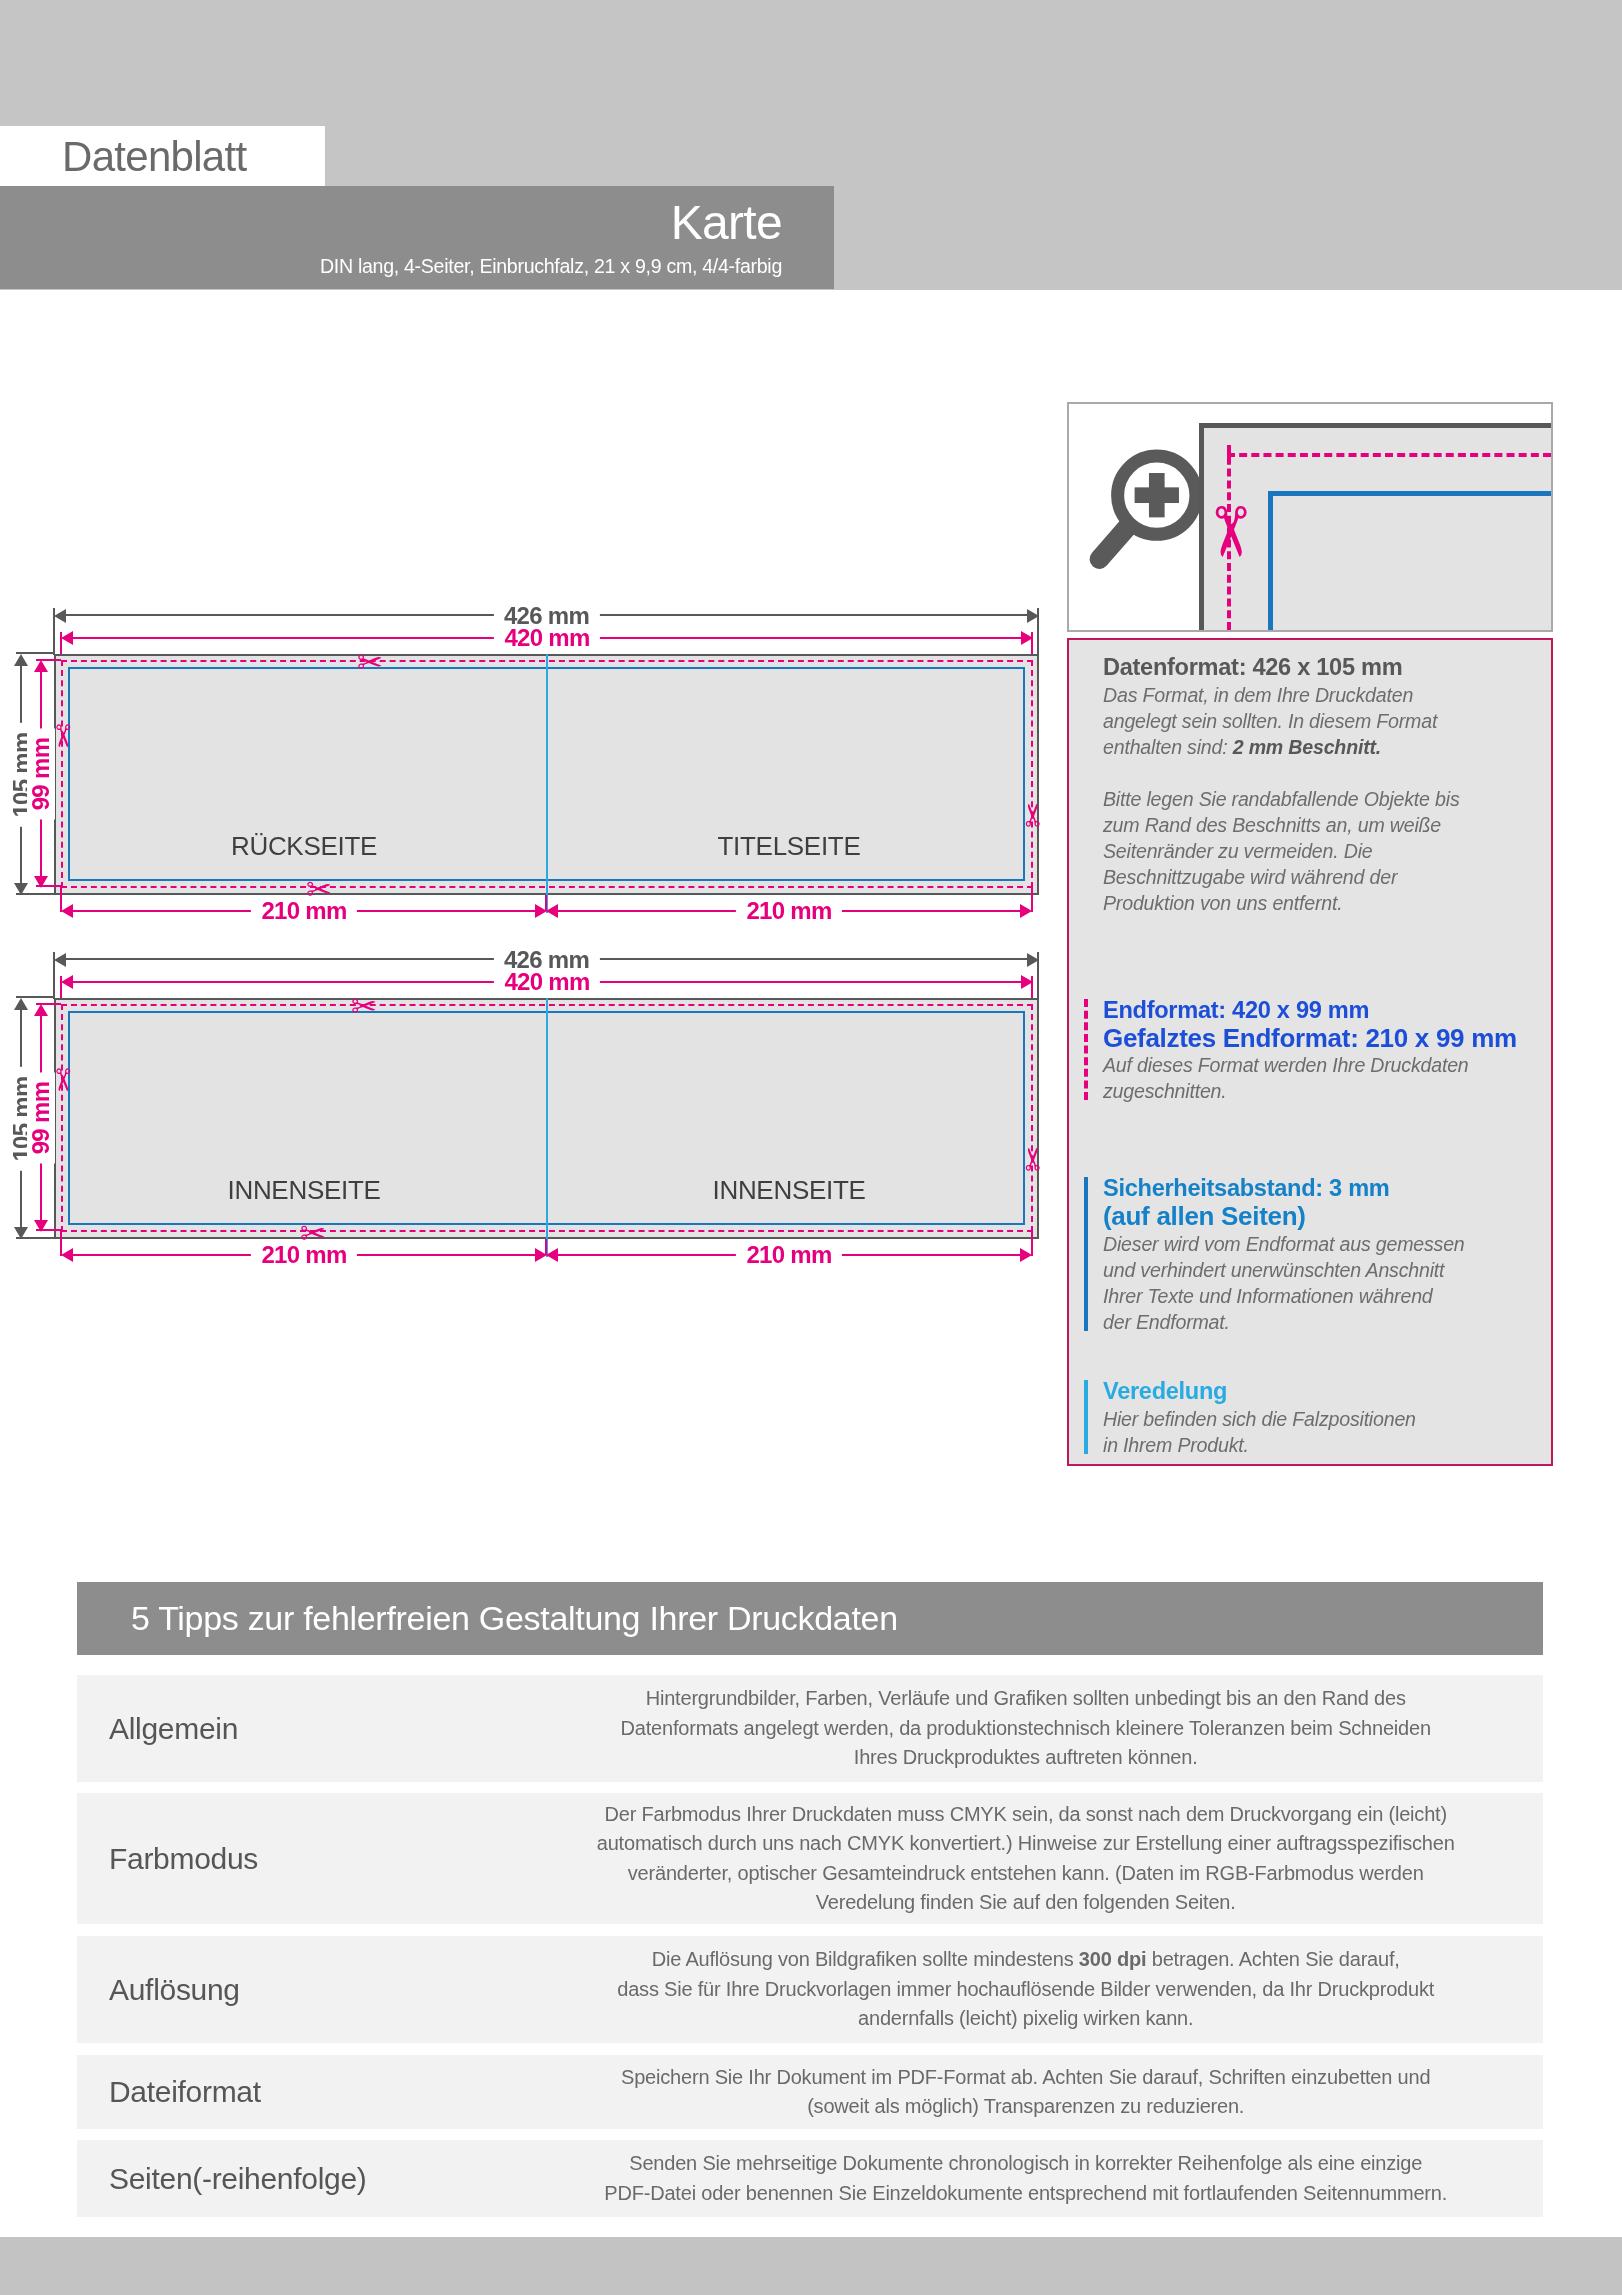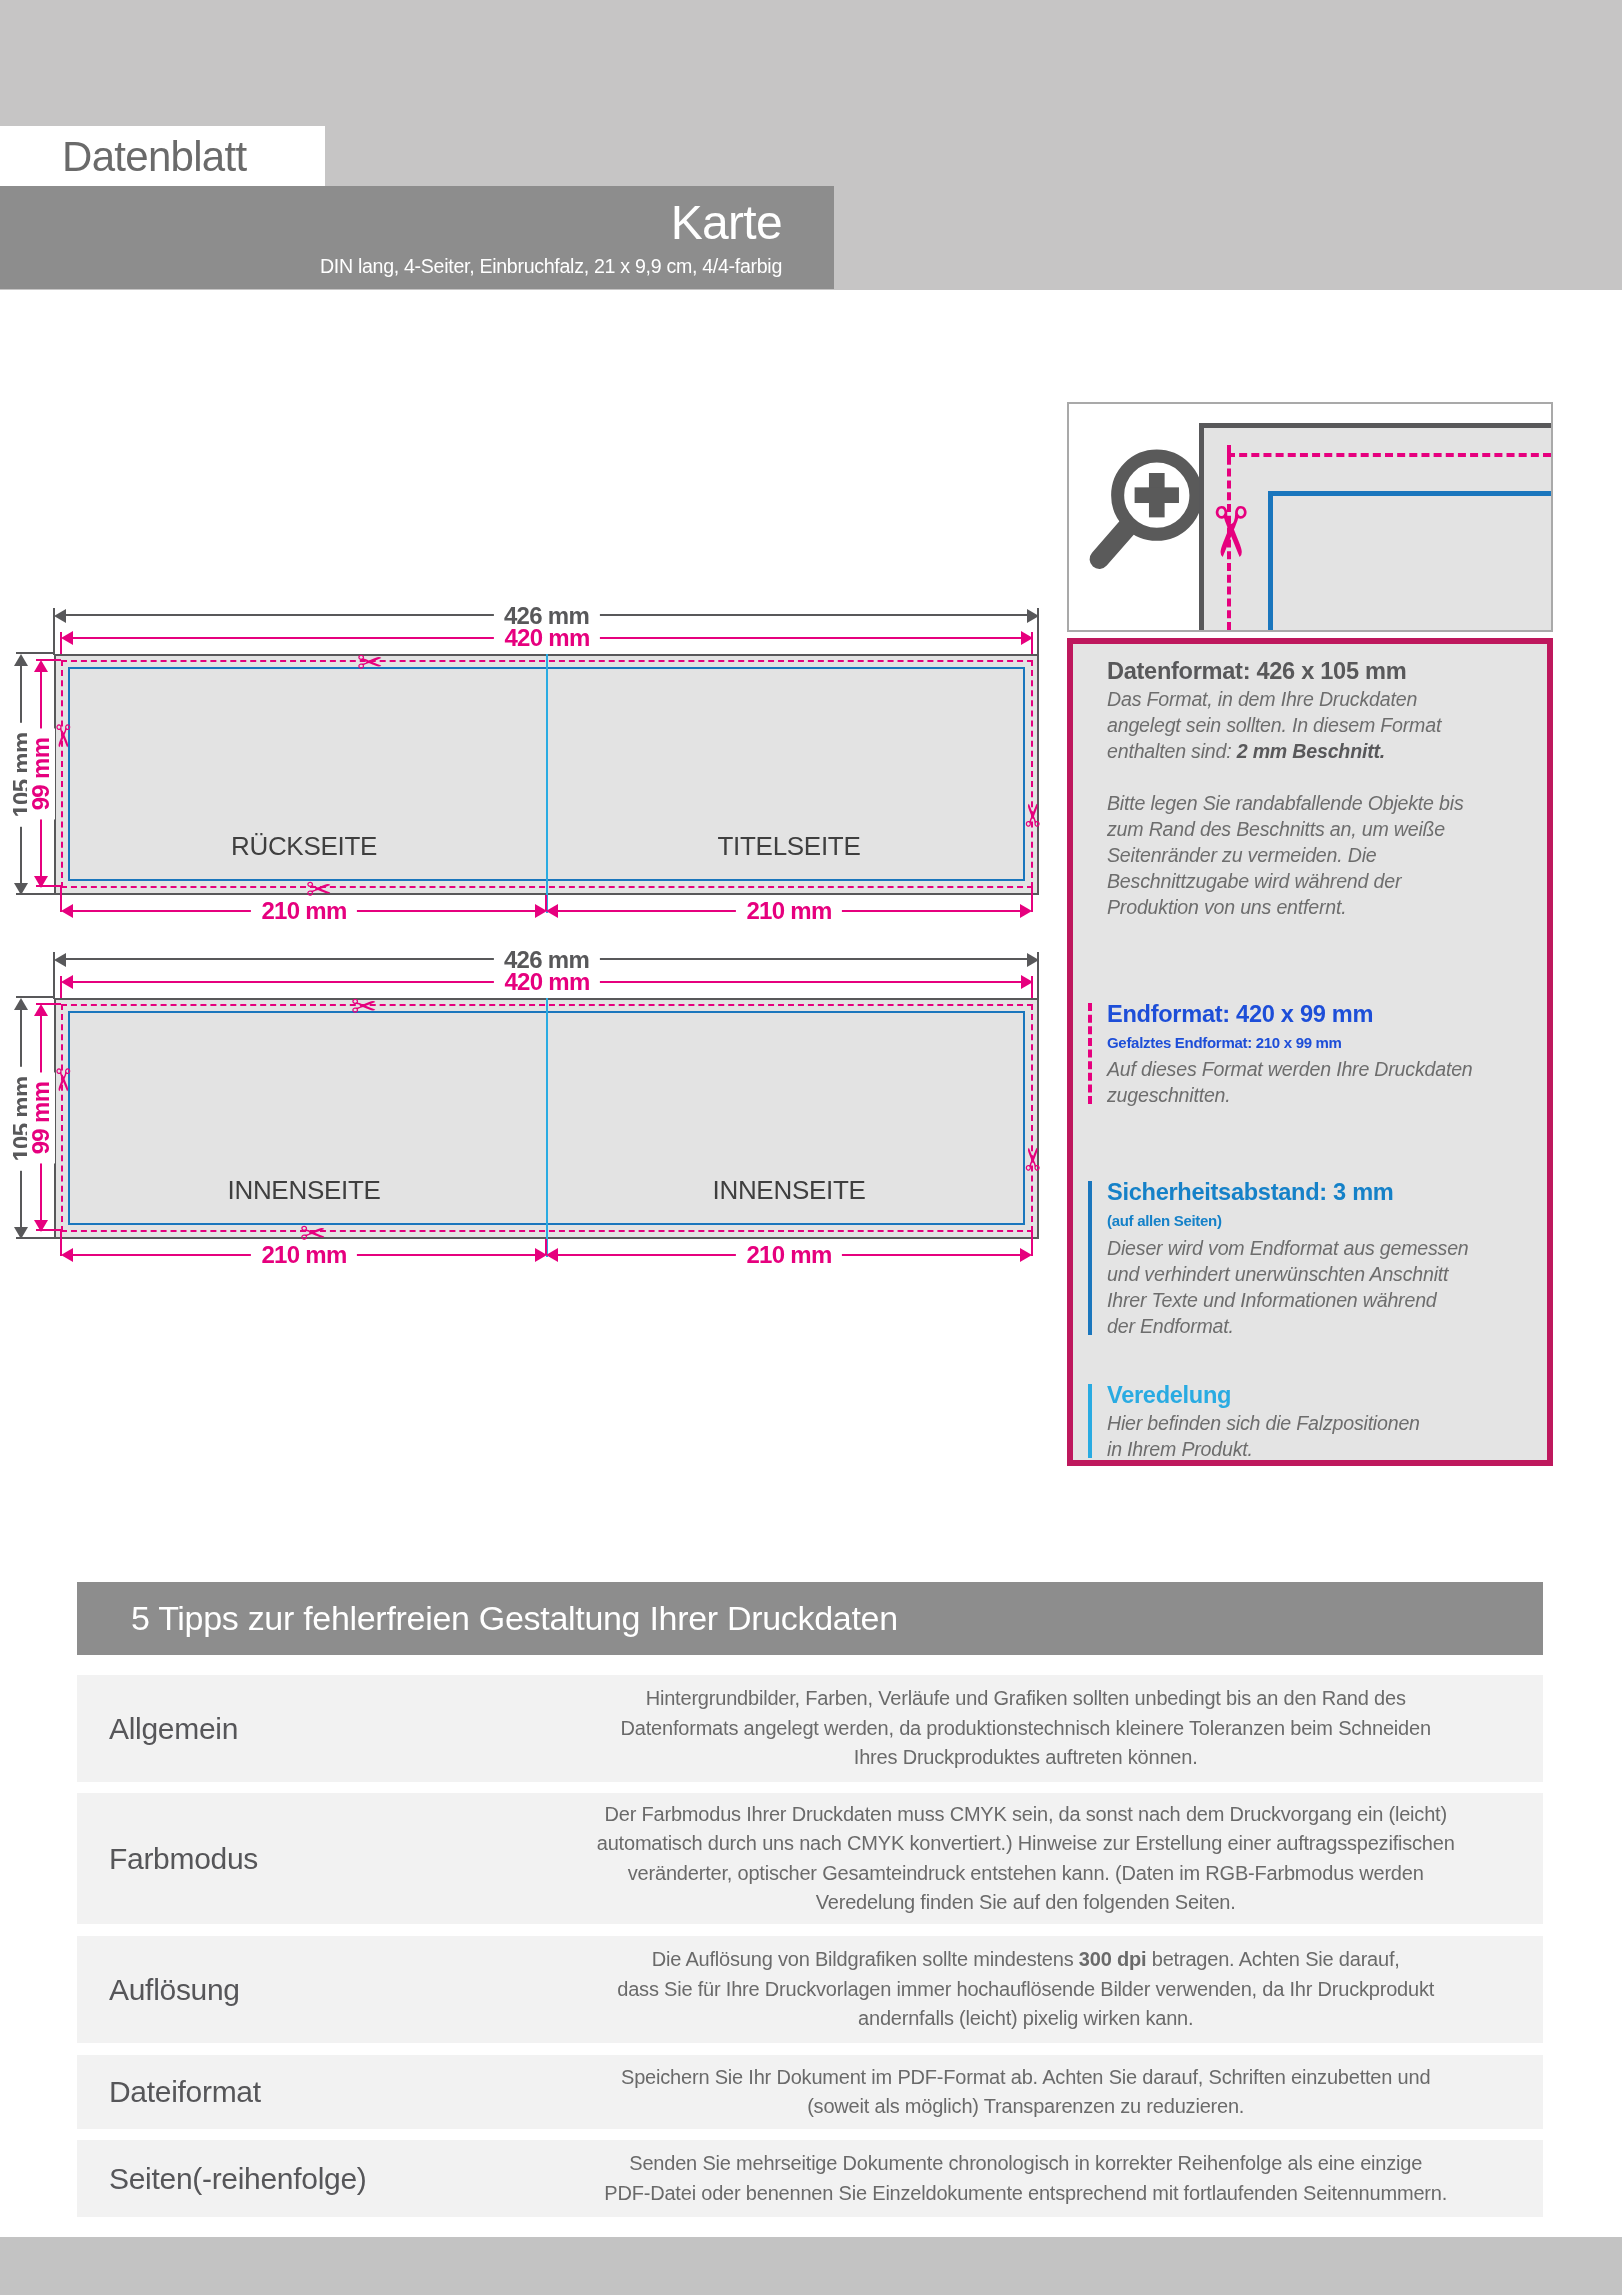--- a/index.html
+++ b/index.html
@@ -62,29 +62,29 @@
     border-top:5.2px solid #58585a; border-left:5.2px solid #58585a; }
   .ill-dash-v { position:absolute; left:158px; top:41px; bottom:0; width:0; border-left:4.6px dashed #e6007e; }
   .ill-dash-h { position:absolute; left:158px; top:49px; right:0; height:0; border-top:4.6px dashed #e6007e; }
   .ill-blue-v { position:absolute; left:199px; top:87px; bottom:0; width:4.6px; background:#1a76bd; }
   .ill-blue-h { position:absolute; left:199px; top:87px; right:0; height:4.6px; background:#1a76bd; }
   .ill-sc { position:absolute; left:160px; top:128px; transform:translate(-50%,-50%) rotate(90deg);
     color:#e6007e; font-size:69px; line-height:1; }
 
   
   .panel { left:1067px; top:638px; width:486px; height:828px; background:#e4e4e4;
-    border:6px solid #be185d; box-sizing:border-box; padding:11.8px 13px 0 0; overflow:hidden; }
+    border:2px solid #be185d; box-sizing:border-box; padding:11.8px 13px 0 0; overflow:hidden; }
   .sec { position:relative; margin-left:15px; padding-left:19px; }
   .sec.nobar { margin-left:34px; padding-left:0; }
   .sec .bar { position:absolute; left:0; top:3.9px; bottom:3.9px; width:0; }
   .bar.dashmag { border-left:4.6px dashed #e6007e; }
   .bar.solidblue { border-left:4.6px solid #1a76bd; }
   .bar.solidcyan { border-left:4.6px solid #29abe2; }
   .sec h3 { margin:0; font-size:23.6px; line-height:30px; letter-spacing:-0.3px; }
-  .sec .sub { font-size:15px; font-weight:bold; line-height:27.5px; letter-spacing:-0.3px; }
+  .sec .sub { font-size:26px; font-weight:bold; line-height:27.5px; letter-spacing:-0.3px; }
   .sec .body div, .sec .bodyline { font-size:19.6px; line-height:26px; color:#6d6d6d; letter-spacing:-0.2px;font-style:italic; }
   .h-gray { color:#58585a; } .h-mag { color:#1d4ed8; } .h-blue { color:#1581c8; } .h-cyan { color:#29abe2; }
   .gap40 { height:26px; }
   .mt120 { margin-top:79px; } .mt105 { margin-top:69px; } .mt62 { margin-top:41px; }
 
   
   .tips-bar { left:77px; top:1582px; width:1466px; height:73px; background:#8d8d8d;
     display:flex; align-items:center; }
   .tips-bar span { color:#ffffff; font-size:34px; letter-spacing:-0.3px; padding-left:54px; }
   .tip-row { left:77px; width:1466px; background:#f2f2f2; display:flex; }

